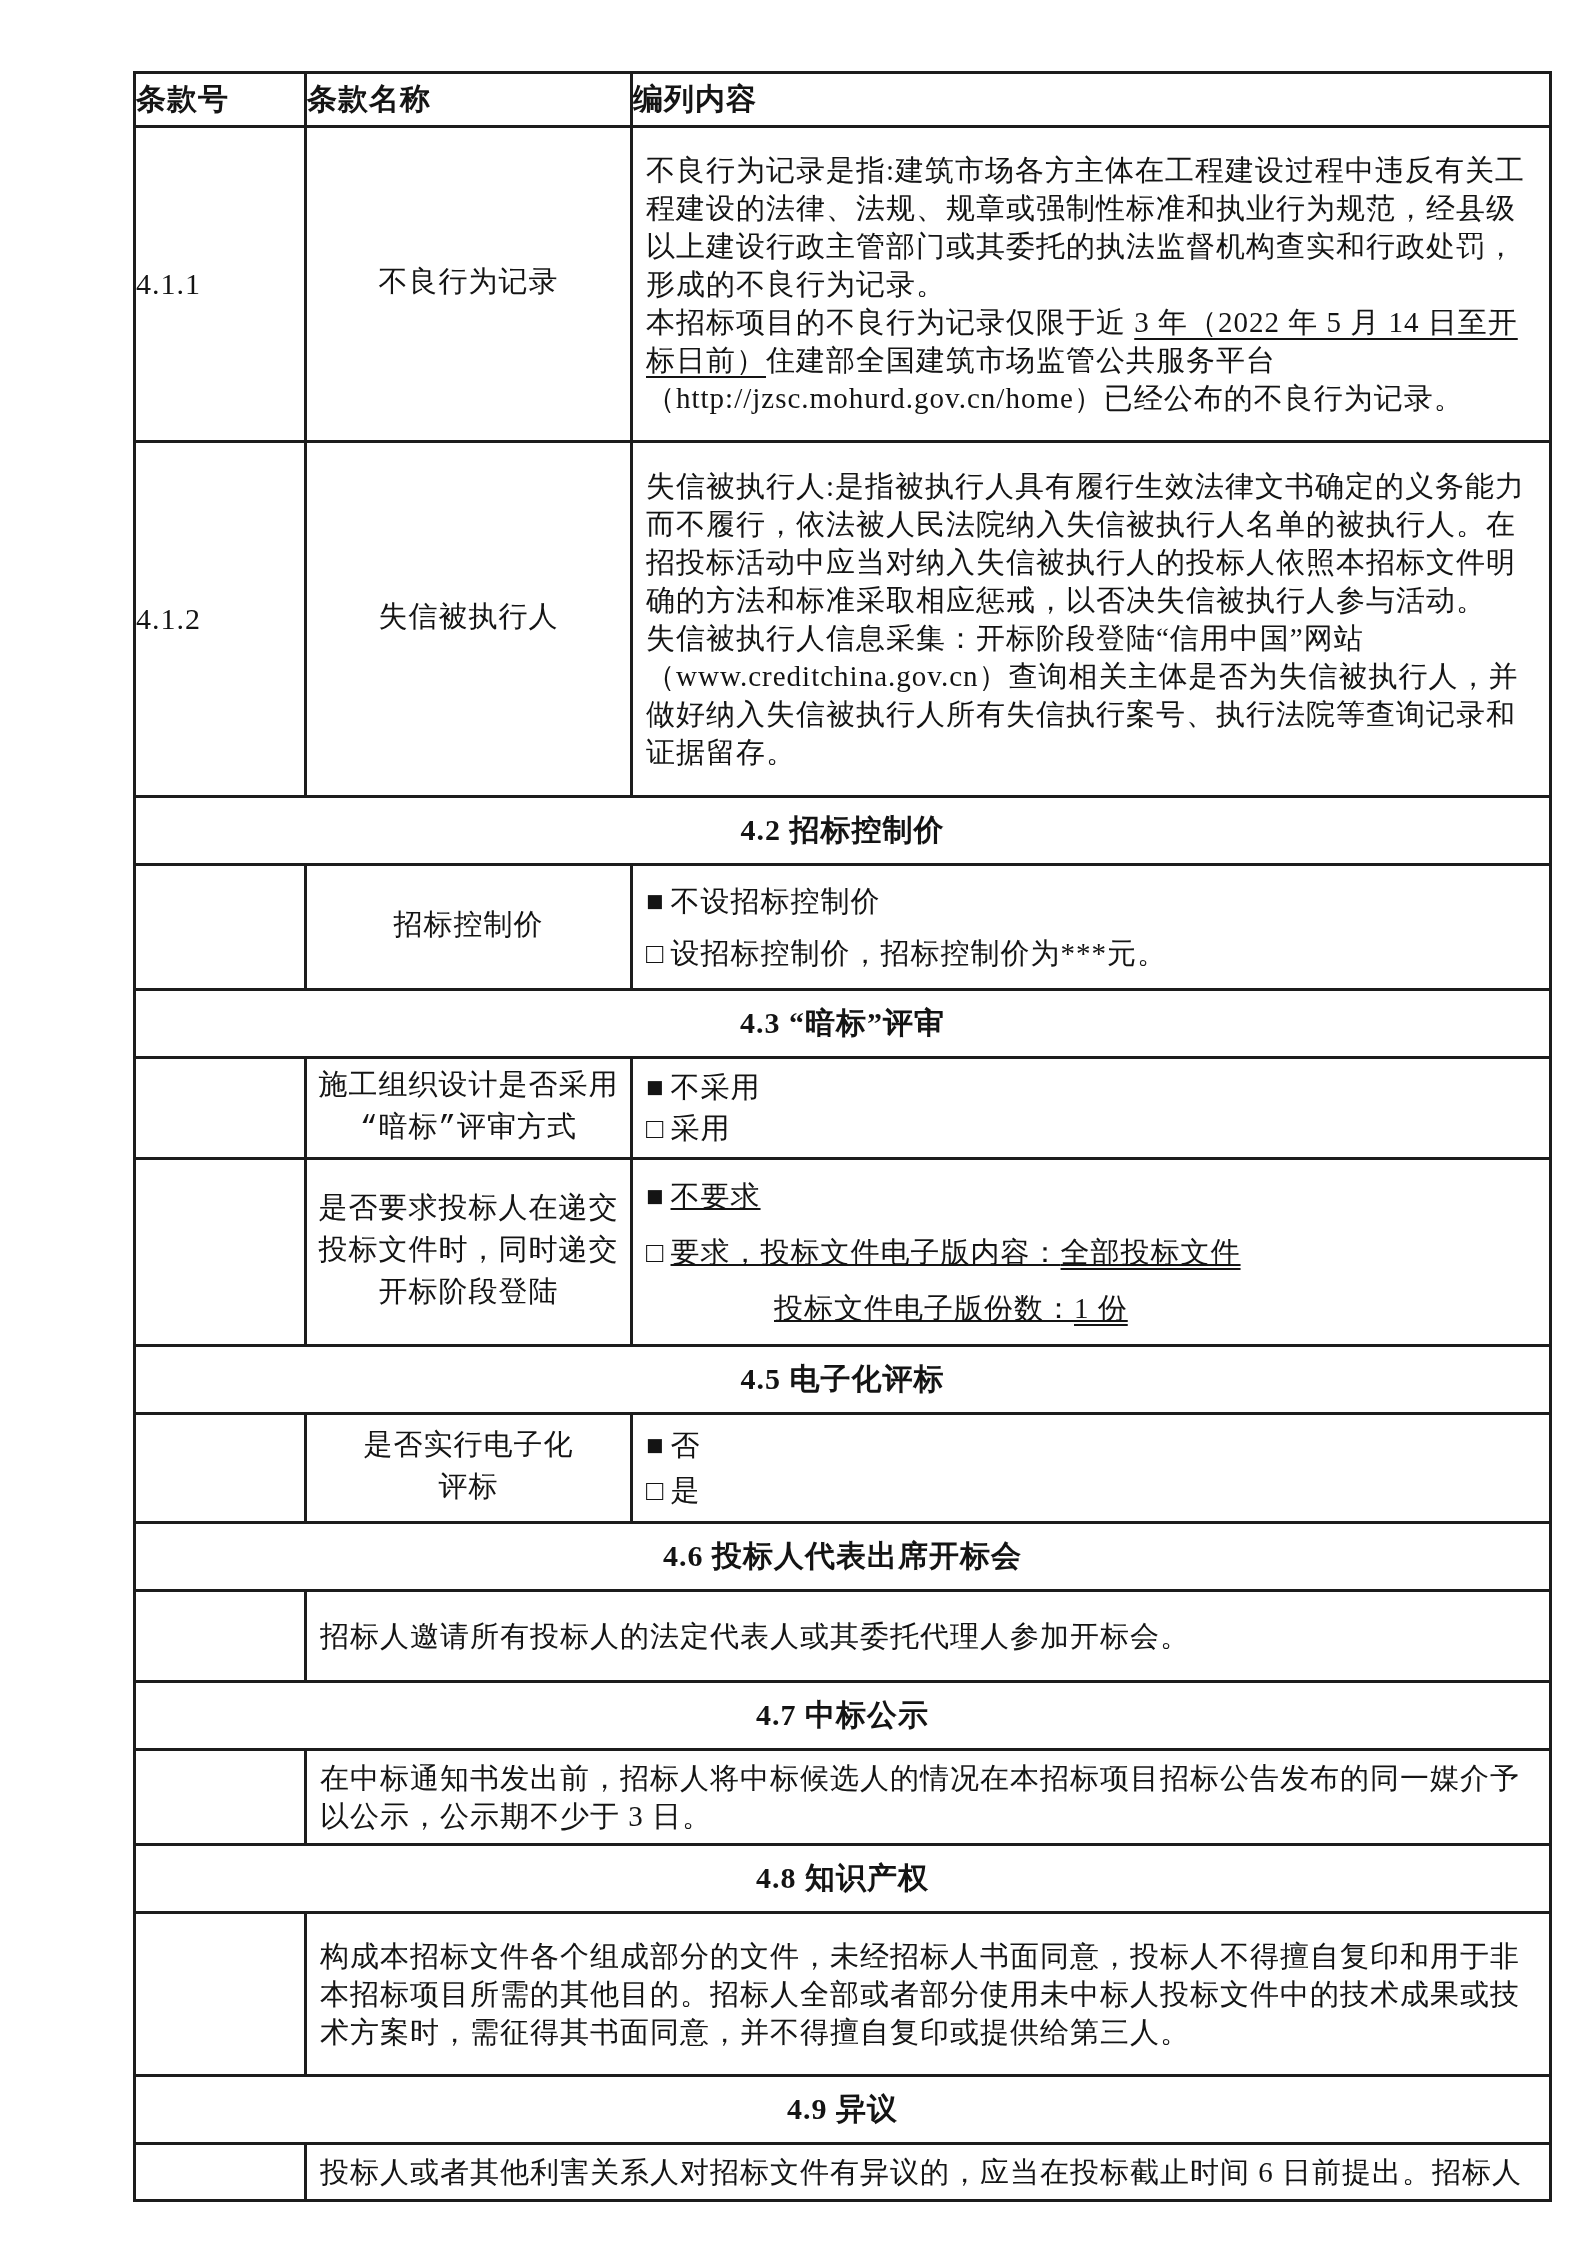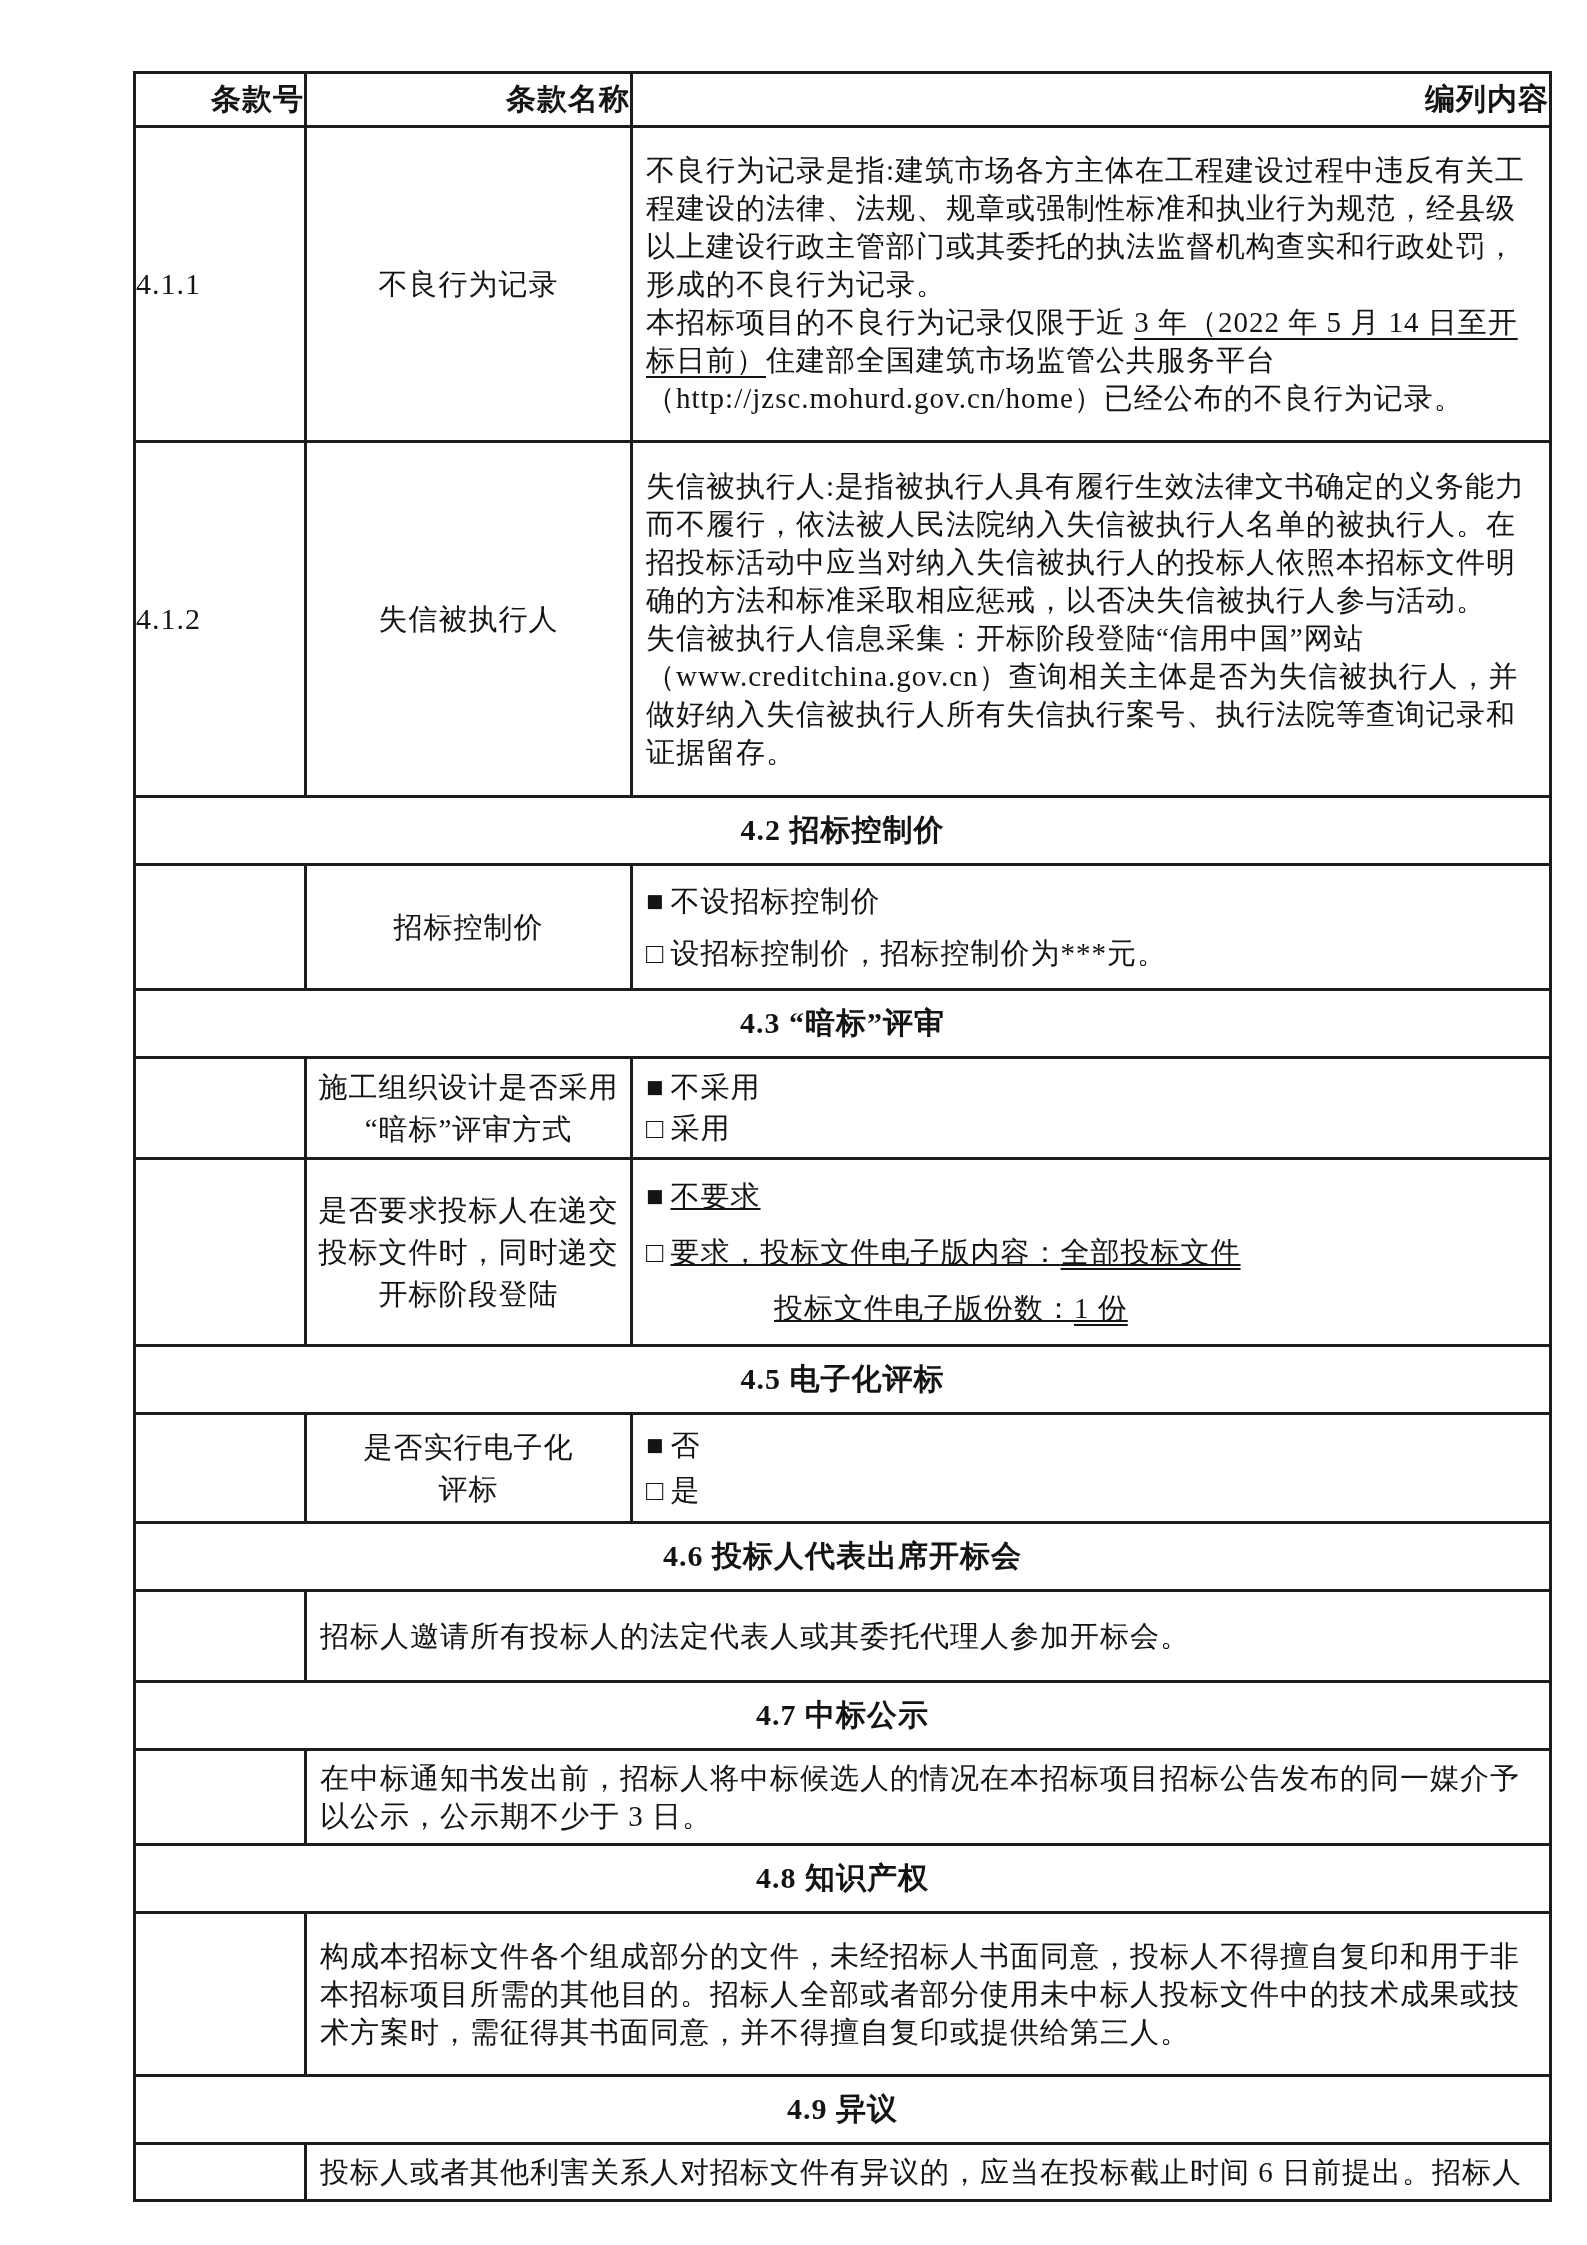--- a/index.html
+++ b/index.html
@@ -9,28 +9,28 @@
     color:#141414;
   }
   .sheet{position:relative;width:1587px;height:2245px;background:#ffffff;overflow:hidden;}
   table.doc{
     position:absolute;left:133px;top:71px;width:1416px;
     border-collapse:collapse;table-layout:fixed;
   }
   col.c1{width:171px;} col.c2{width:326px;} col.c3{width:919px;}
   td{border:3px solid #1c1c1c;padding:0;background:#ffffff;}
   tr.head td{
-    font-weight:bold;font-size:30px;text-align:right;vertical-align:middle;
+    font-weight:bold;font-size:30px;text-align:left;vertical-align:middle;
     letter-spacing:1px;
     font-family:Liberation Mono, monospace;
   }
   td.no{vertical-align:middle;font-size:30px;letter-spacing:1px;}
   td.nm{
     text-align:center;vertical-align:middle;font-size:29px;line-height:42px;
-    padding:4px 8px;letter-spacing:1px;
+    padding:4px 8px;letter-spacing:1px;font-family:Liberation Mono, monospace;
   }
   td.ct{
     vertical-align:middle;text-align:left;font-size:29px;line-height:38px;
     padding:8px 13px;letter-spacing:1px;
   }
   tr.sec td{
     font-weight:bold;font-size:30px;text-align:center;vertical-align:middle;
     padding:12px 13px;letter-spacing:1px;
   }
   .opt{white-space:nowrap;}

